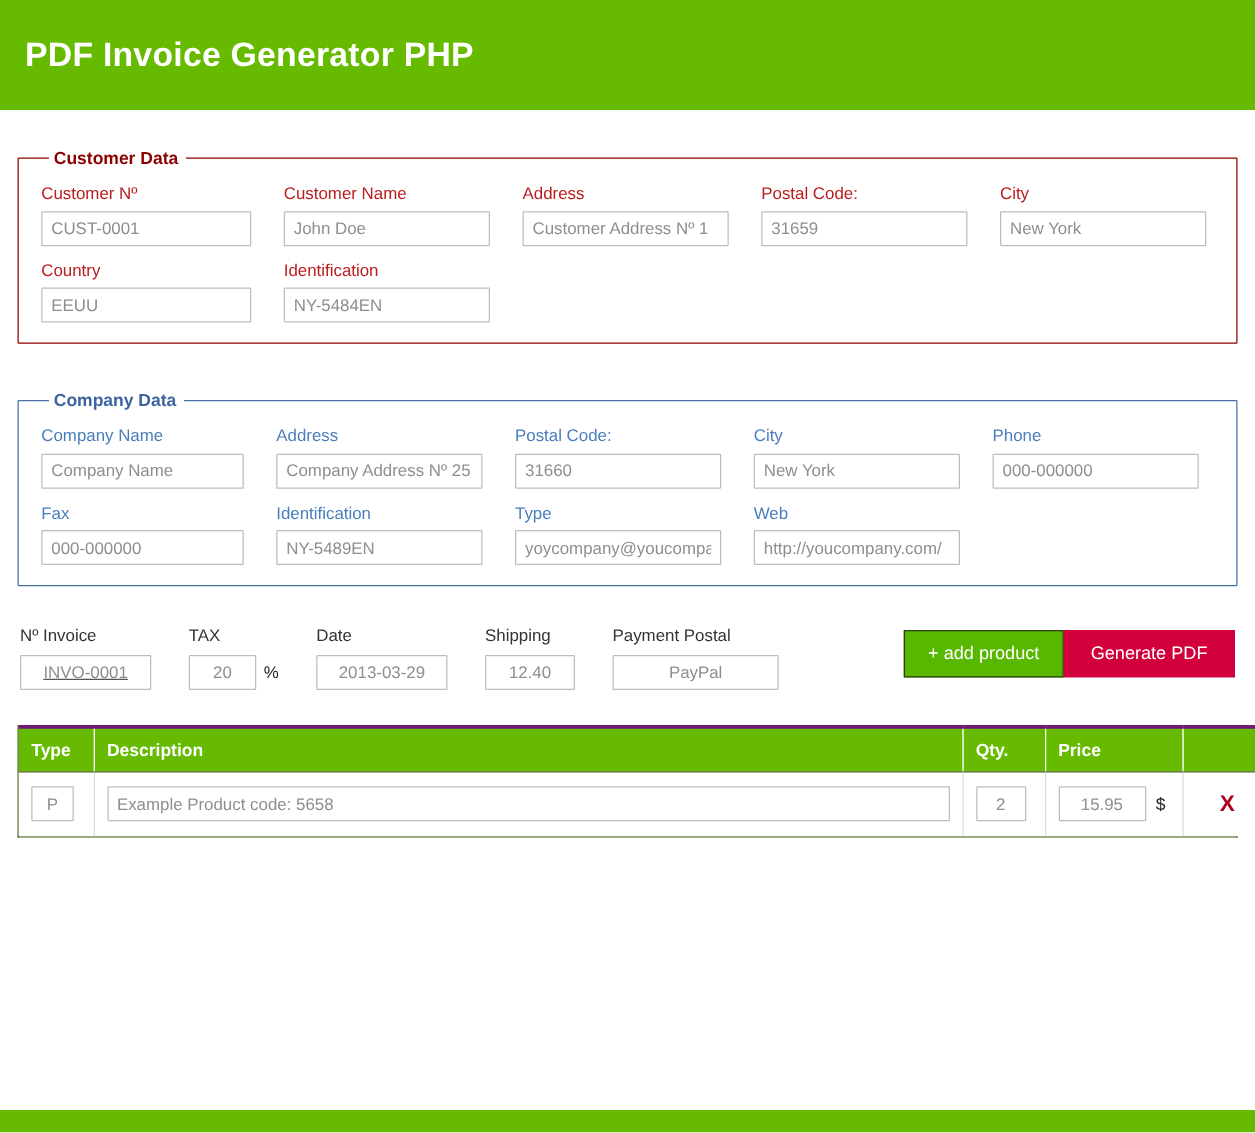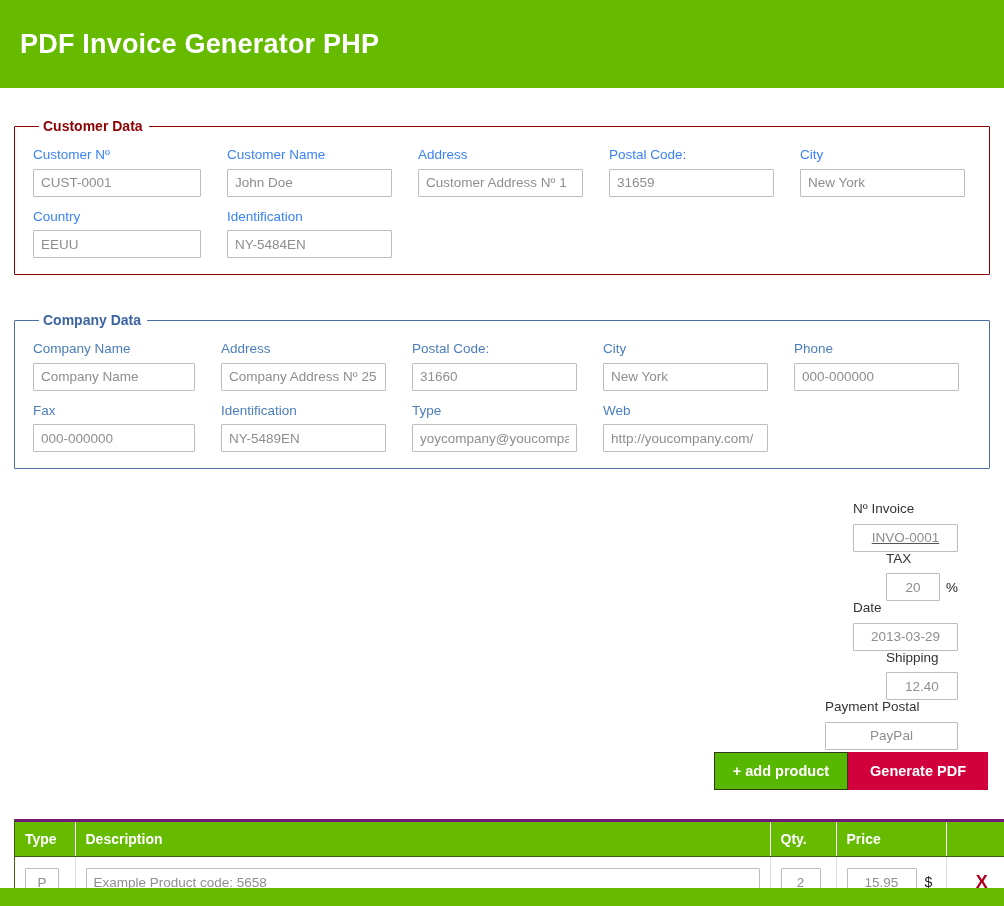--- a/index.html
+++ b/index.html
@@ -73,21 +73,21 @@
   .field-row + .field-row { margin-top: 13px; }
 
   .field {
     display: flex;
     flex-direction: column;
   }
   .field-label {
     font-size: 13.5px;
     line-height: 1;
     margin-bottom: 7px;
-    color: #3b82f6;
+    color: #b91c1c;
     white-space: nowrap;
   }
   .company .field-label { color: #4a7ebb; }
 
   .txt {
     height: 28px;
     border: 1px solid #bdbdbd;
     background: #fff;
     font-family: "Liberation Sans", sans-serif;
     font-size: 13.5px;
@@ -121,21 +121,20 @@
   .w-cemail  { width: 165px; }
   .w-cweb    { width: 165px; }
 
   
   .meta-bar {
     display: flex;
     align-items: flex-end;
     margin-top: 33px;
     padding: 0 2px;
     position: relative;
-    flex-direction: column;
   }
   .meta-field {
     display: flex;
     flex-direction: column;
     margin-right: 30px;
   }
   .meta-label {
     font-size: 13.5px;
     color: #333;
     line-height: 1;
@@ -162,21 +161,21 @@
     margin-left: auto;
     display: flex;
     align-items: center;
     padding-bottom: 1px;
     align-self: flex-start;
     margin-top: 2px;
   }
   .btn {
     font-family: "Liberation Sans", sans-serif;
     font-size: 14.5px;
-    font-weight: bold;
+    font-weight: normal;
     color: #ffffff;
     border: none;
     height: 38px;
     cursor: pointer;
     padding: 0 18px;
     line-height: 38px;
     white-space: nowrap;
   }
   .btn-add {
     background: #58b700;

